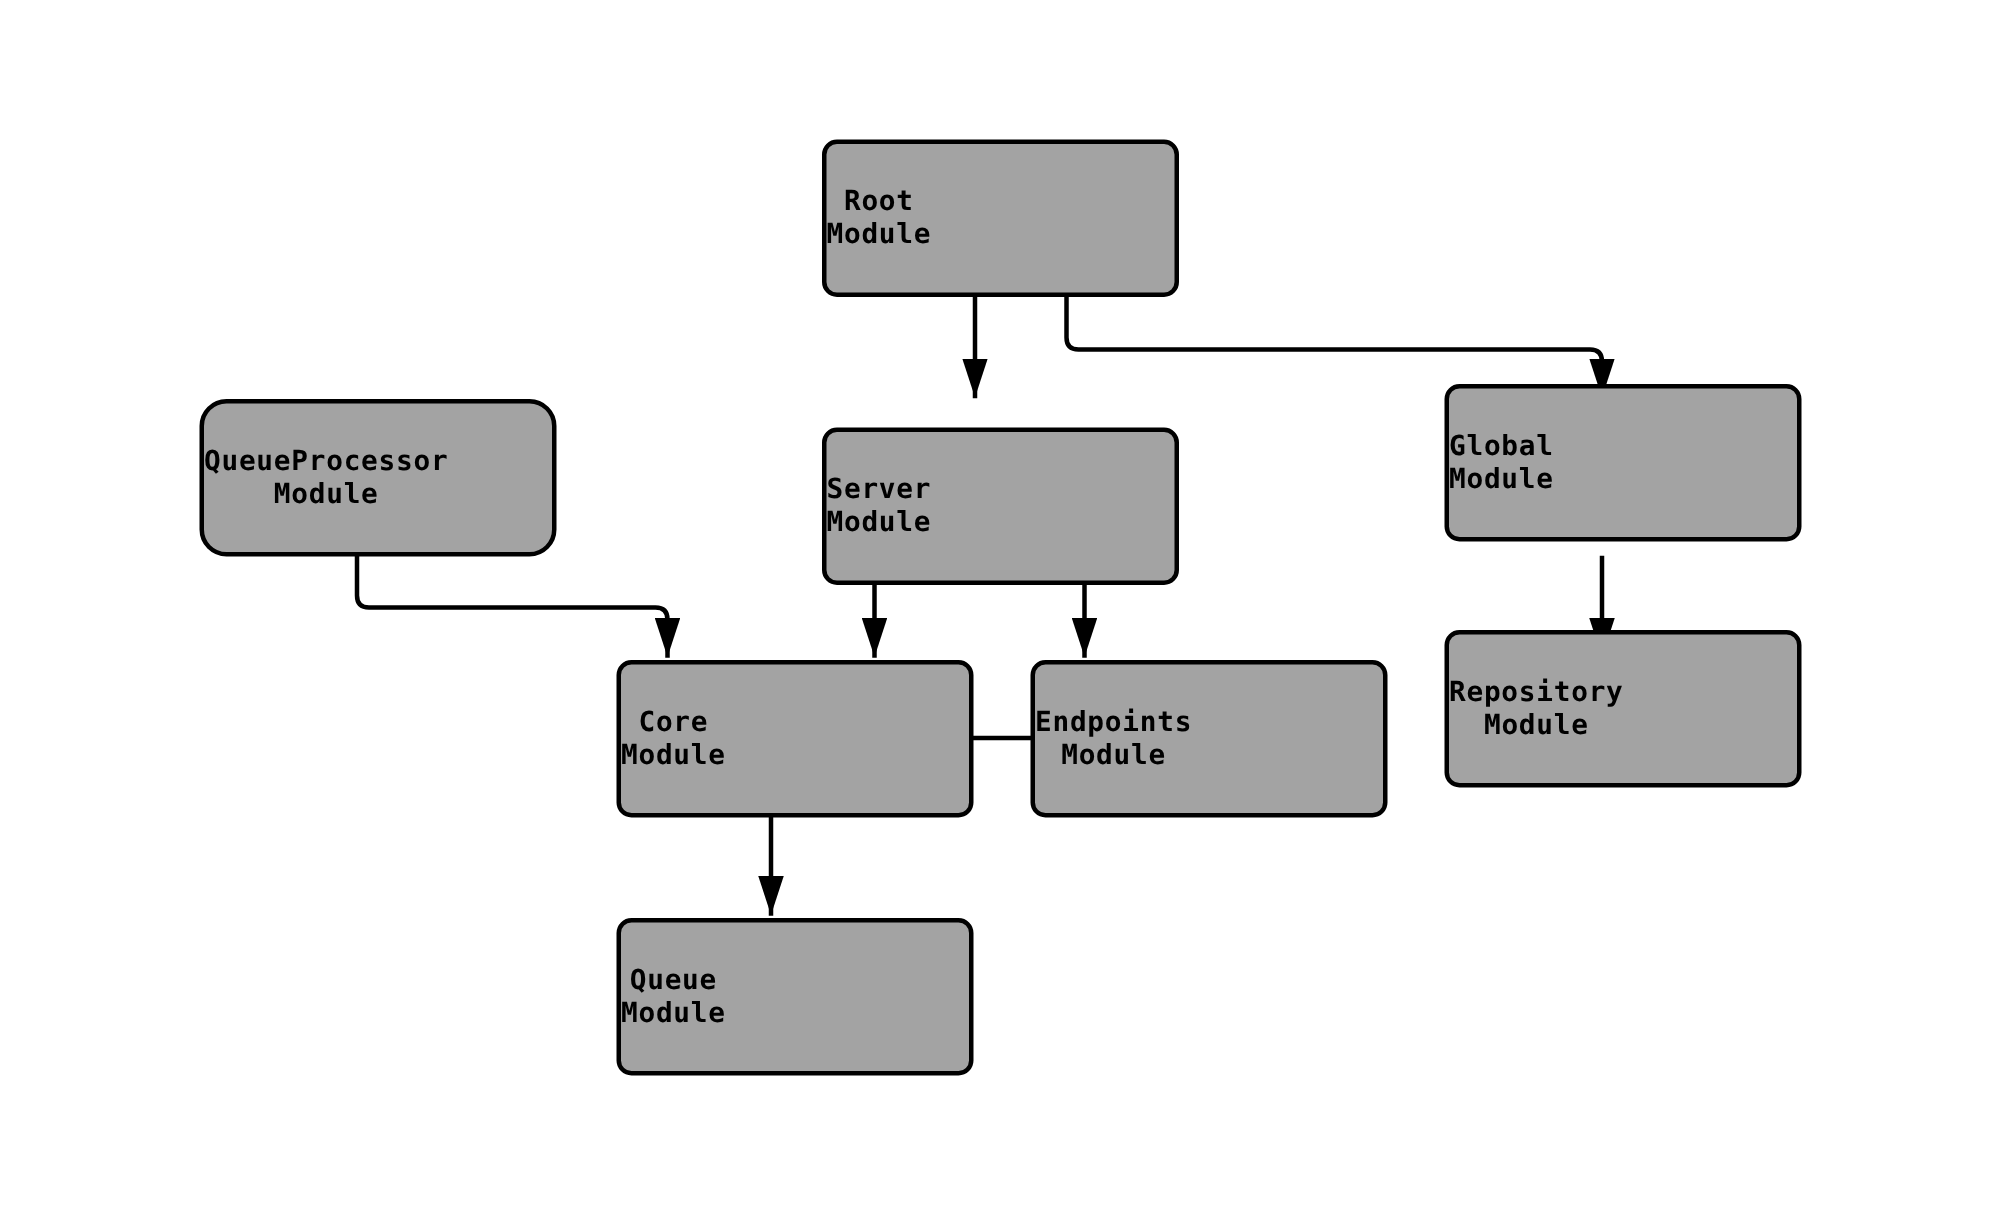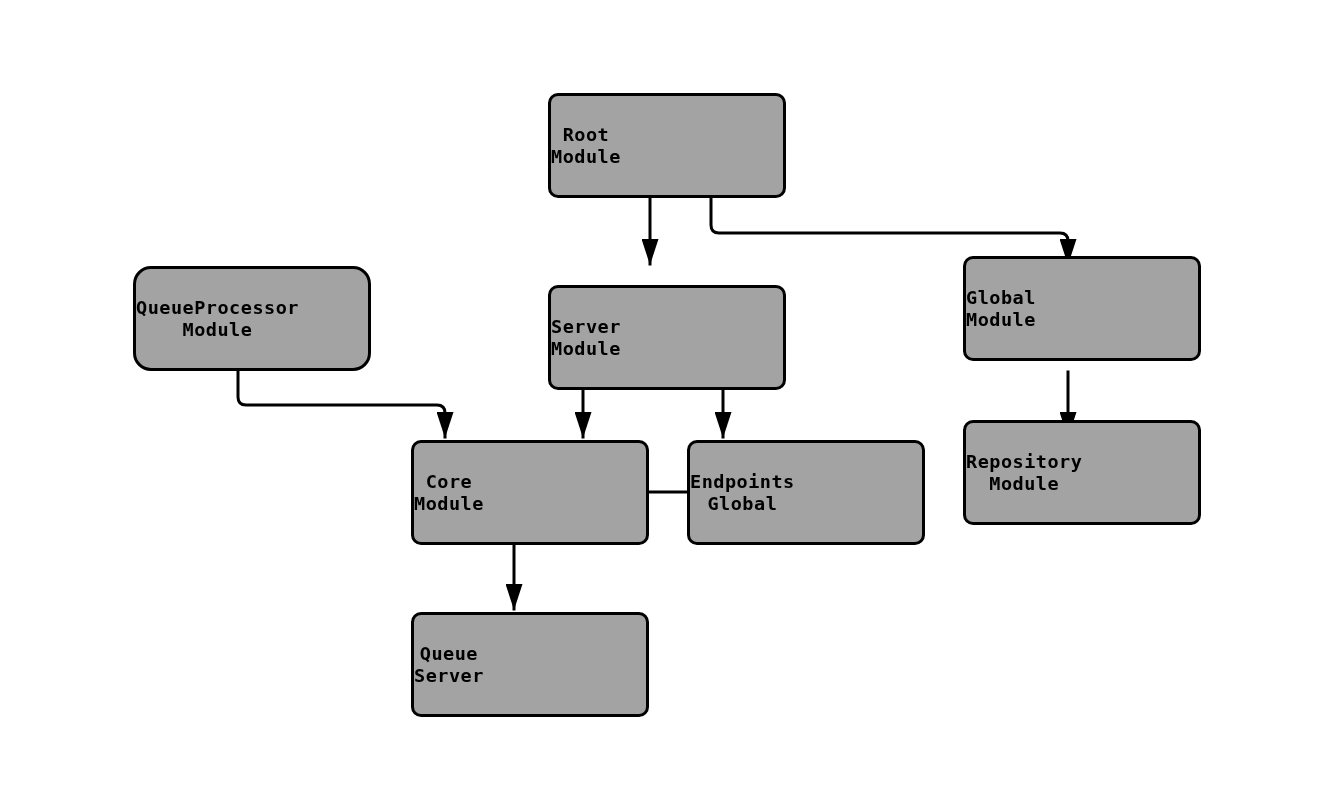--- a/index.html
+++ b/index.html
@@ -99,26 +99,26 @@
 Module</span>
   </div>
 
   <div class="node" style="left:411px; top:440px;">
     <span class="node-label">Core
 Module</span>
   </div>
 
   <div class="node" style="left:687px; top:440px;">
     <span class="node-label">Endpoints
-Global</span>
+Module</span>
   </div>
 
   <div class="node" style="left:963px; top:420px;">
     <span class="node-label">Repository
 Module</span>
   </div>
 
   <div class="node" style="left:411px; top:612px;">
     <span class="node-label">Queue
-Server</span>
+Module</span>
   </div>
 
 </div>
 
 </body></html>

